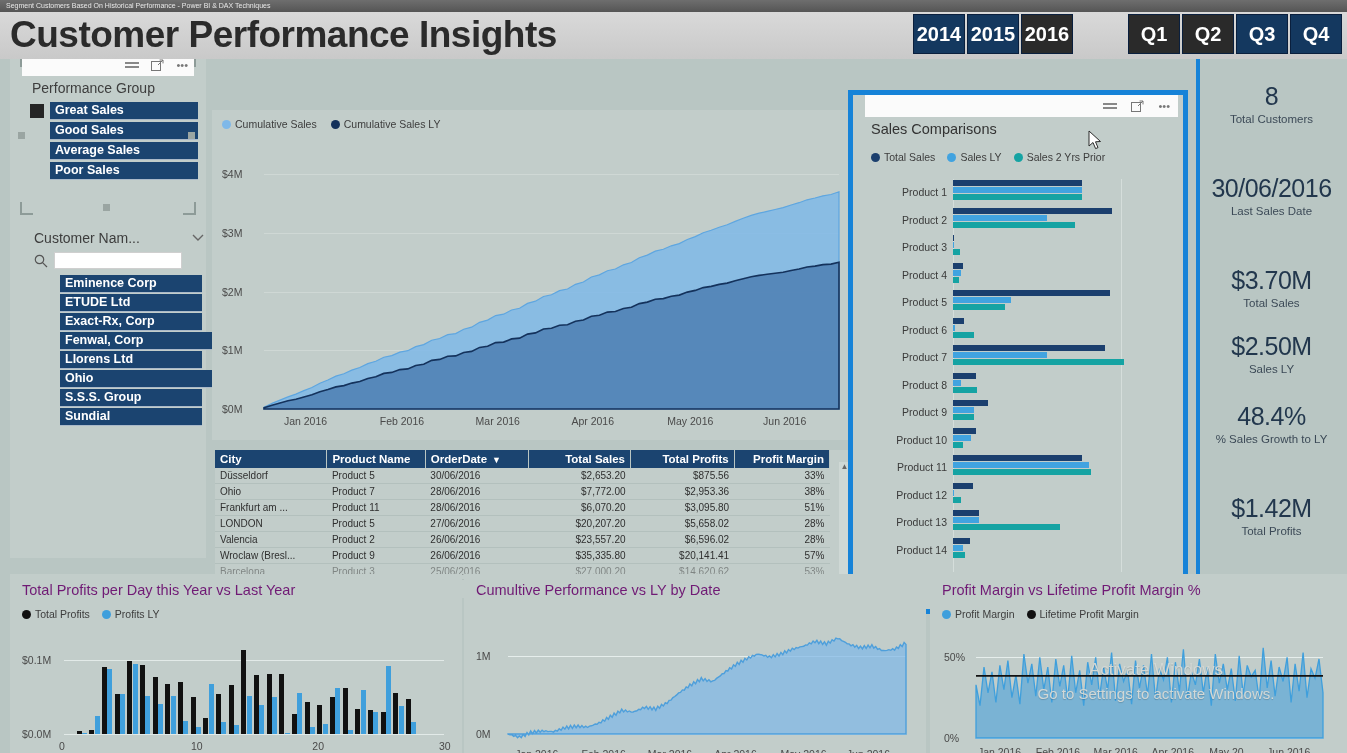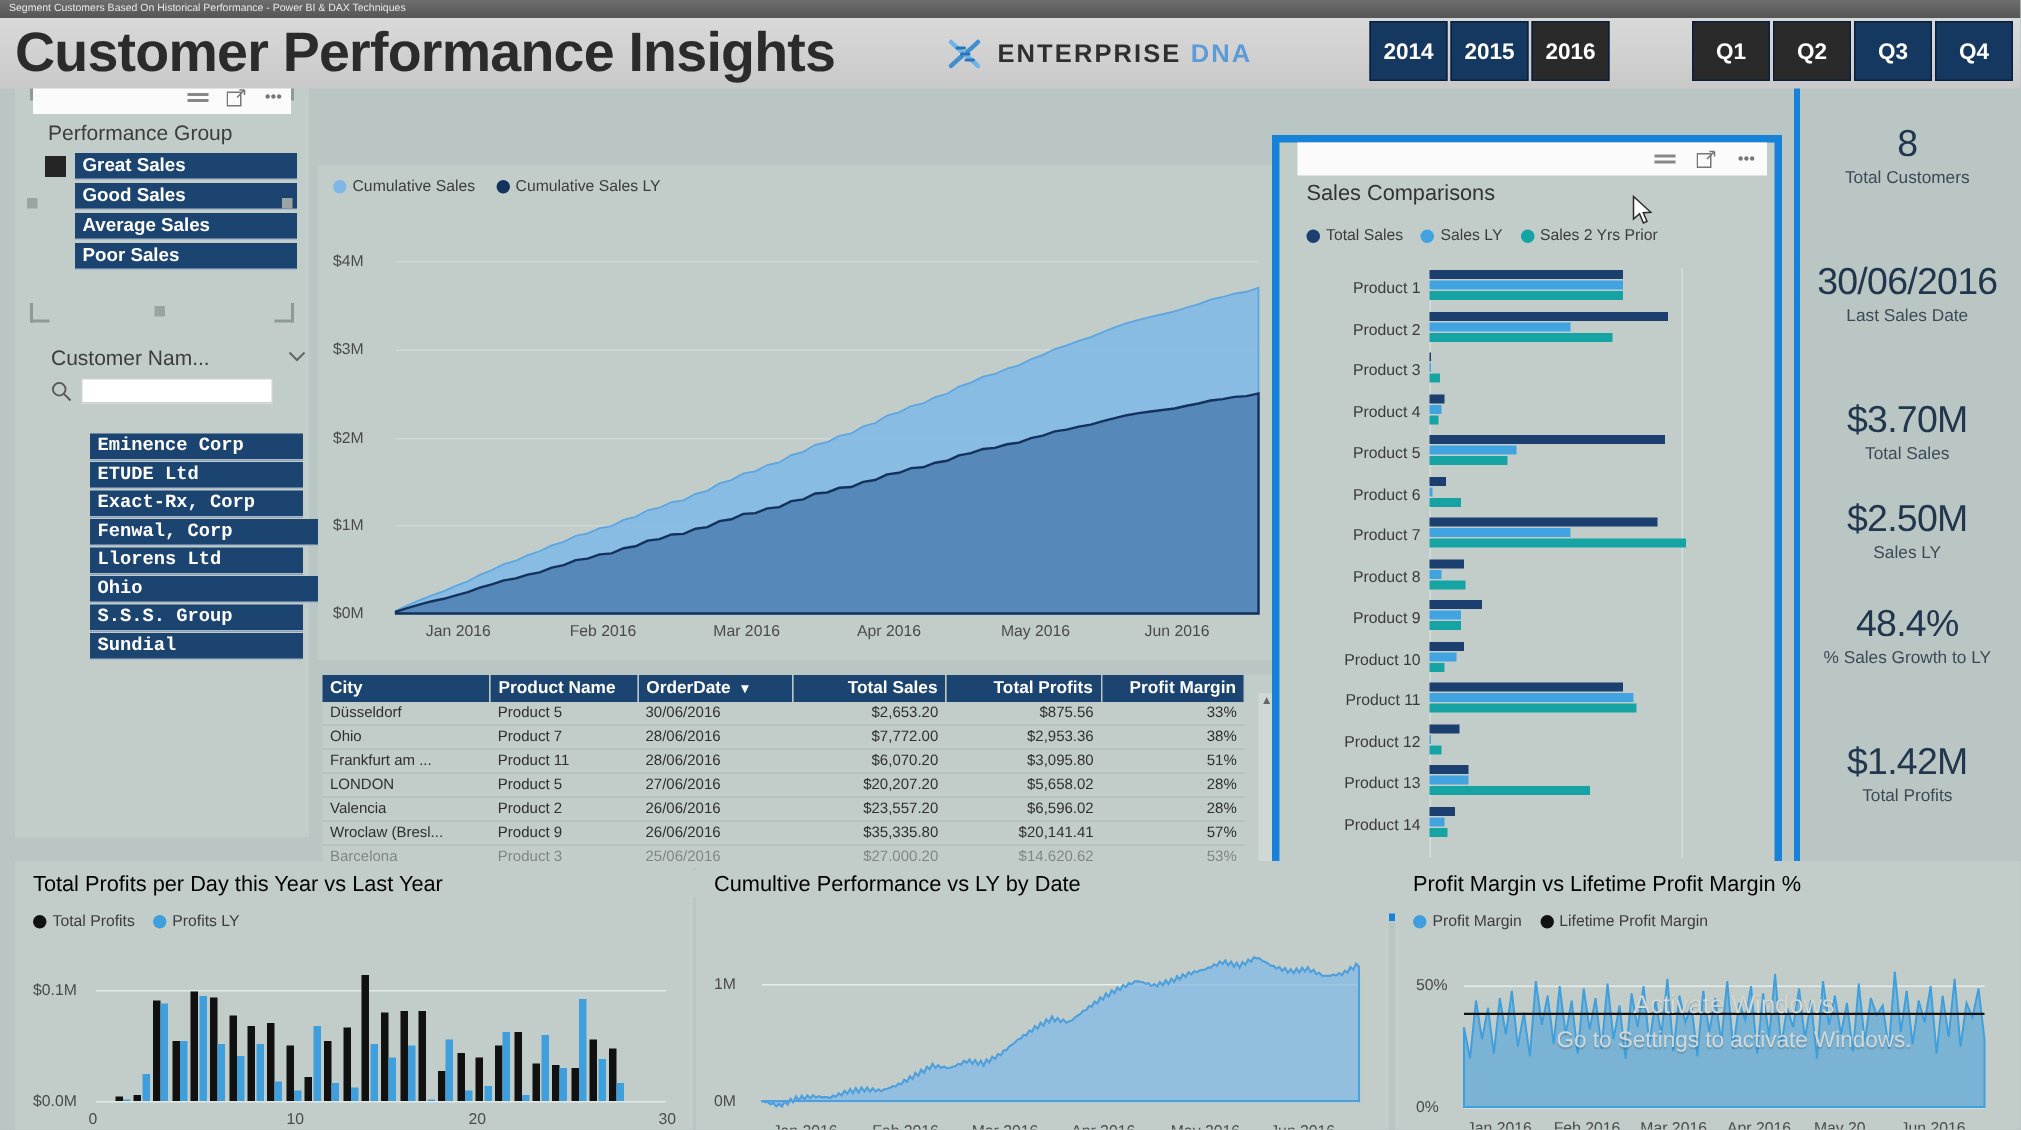--- a/index.html
+++ b/index.html
@@ -32,21 +32,21 @@
   #logo-wrap { position: absolute; left: 630px; top: 12px; display: flex; align-items: center; gap: 9px; }
   #logo-dna { width: 26px; height: 24px; }
   #logo-text { font-size: 17px; font-weight: bold; letter-spacing: 1.4px; color: #2f2f2f; }
   #logo-text .dna { color: #5c9bd6; font-weight: bold; }
   
   #year-btns, #qtr-btns { position: absolute; top: 2px; display: flex; }
   #year-btns { left: 913px; }
   #qtr-btns { left: 1128px; }
   .slbtn {
     width: 52px; height: 40px; margin-right: 2px;
-    color: #ffffff; font-size: 15px; font-weight: bold;
+    color: #ffffff; font-size: 20px; font-weight: bold;
     display: flex; align-items: center; justify-content: center;
     border: 1px solid #0a1f3d; cursor: pointer;
   }
   .slbtn.on  { background: #2a2a2a; }
   .slbtn.off { background: #14385f; }
   
   #canvas {
     position: absolute; top: 46px; left: 0; width: 1347px; height: 707px;
     background: #b9c6c3;
   }
@@ -70,21 +70,21 @@
     background:#1b4470; color:#ffffff; font-size:12.5px; font-weight:bold;
     padding:1px 0 2px 5px; flex:1; border-bottom:1px solid #aab9c9; cursor:pointer;
     white-space:nowrap; overflow:hidden;
   }
   #cust-slicer { position:absolute; left:12px; top:172px; width:190px; height:250px; }
   #cust-head { display:flex; align-items:center; justify-content:space-between; padding:4px 8px 2px 12px; }
   #cust-head .t { font-size:14px; color:#3d3d3d; }
   #cust-search { display:flex; align-items:center; padding-left:12px; margin-top:4px; }
   .magnifier { width:14px; height:14px; margin-right:6px; }
   #cust-input { width:128px; height:17px; background:#ffffff; border:1px solid #cfcfcf; }
-  #cust-list { margin-top:20px; padding-left:38px;font-family:Liberation Mono, monospace; }
+  #cust-list { margin-top:6px; padding-left:38px; }
   
   .handle { position:absolute; width:7px; height:7px; background:#9aa5a2; }
   .corner { position:absolute; width:13px; height:13px; border:2px solid #8d9b98; }
   
   #cum-panel { left: 212px; top: 64px; width: 640px; height: 330px; }
   #cum-title { padding:8px 0 0 10px; }
   .legend { display:flex; gap:14px; padding:8px 0 0 10px; align-items:center; }
   .lgitem { display:flex; align-items:center; gap:4px; font-size:10.5px; color:#3d3d3d; }
   .dot { width:9px; height:9px; border-radius:50%; flex:none; }
   .yaxis-lbl { position:absolute; font-size:10.5px; color:#4a4a4a; }
@@ -125,49 +125,41 @@
   
   #kpi-col { position:absolute; left:1196px; top:8px; width:151px; height:545px; }
   #kpi-bar { position:absolute; left:0; top:0; width:4px; height:545px; background:#1683d8; }
   .kpi { position:absolute; left:0; width:151px; text-align:center; }
   .kpi-val { font-size:25px; color:#22374d; font-weight:normal; letter-spacing:-0.5px; }
   .kpi-lbl { font-size:11.5px; color:#3c4a57; margin-top:2px; }
   
   #bc1 { left: 10px; top: 528px; width: 452px; height: 179px; }
   #bc2 { left: 464px; top: 528px; width: 462px; height: 179px; }
   #bc3 { left: 930px; top: 528px; width: 417px; height: 179px; }
-  .bctitle { position:absolute; left:12px; top:8px; font-size:14.5px; color:#000000; }
+  .bctitle { position:absolute; left:12px; top:8px; font-size:14.5px; color:#701a75; }
   .bclegend { position:absolute; left:12px; top:34px; display:flex; gap:12px; }
   .bcplot { position:absolute; }
   .colbar { position:absolute; bottom:0; }
   .hgrid { position:absolute; height:1px; background:#e2eae8; }
   
   #watermark {
     position:absolute; left:986px; top:612px; width:340px;
     text-align:center; color:#d2d8d6; font-size:15px; line-height:24px;
     text-shadow:0 1px 1px rgba(0,0,0,.18); pointer-events:none; z-index:25;
   }
   #watermark .l1 { font-size:17px; }
 </style>
 </head>
 <body>
 
 <div id="titlebar">Segment Customers Based On Historical Performance - Power BI &amp; DAX Techniques</div>
 
 <div id="header">
   <div id="header-title">Customer Performance Insights</div>
 
-  <div id="logo-wrap">
-    <svg id="logo-dna" viewBox="0 0 26 24">
-      <path d="M4 20 C10 14, 16 10, 22 4" stroke="#3f8fd0" stroke-width="3" fill="none" stroke-linecap="round"></path>
-      <path d="M4 4 C10 10, 16 14, 22 20" stroke="#6fb4e6" stroke-width="3" fill="none" stroke-linecap="round"></path>
-      <path d="M8 8 L13 8 M11 12 L16 12 M14 16 L19 16" stroke="#2a74b8" stroke-width="2" stroke-linecap="round"></path>
-    </svg>
-    <div id="logo-text"><span>ENTERPRISE</span> <span class="dna">DNA</span></div>
-  </div>
 
   <div id="year-btns">
       <div class="slbtn off">2014</div>
       <div class="slbtn off">2015</div>
       <div class="slbtn on">2016</div>
     </div>
   <div id="qtr-btns">
       <div class="slbtn on">Q1</div>
       <div class="slbtn on">Q2</div>
       <div class="slbtn off">Q3</div>

